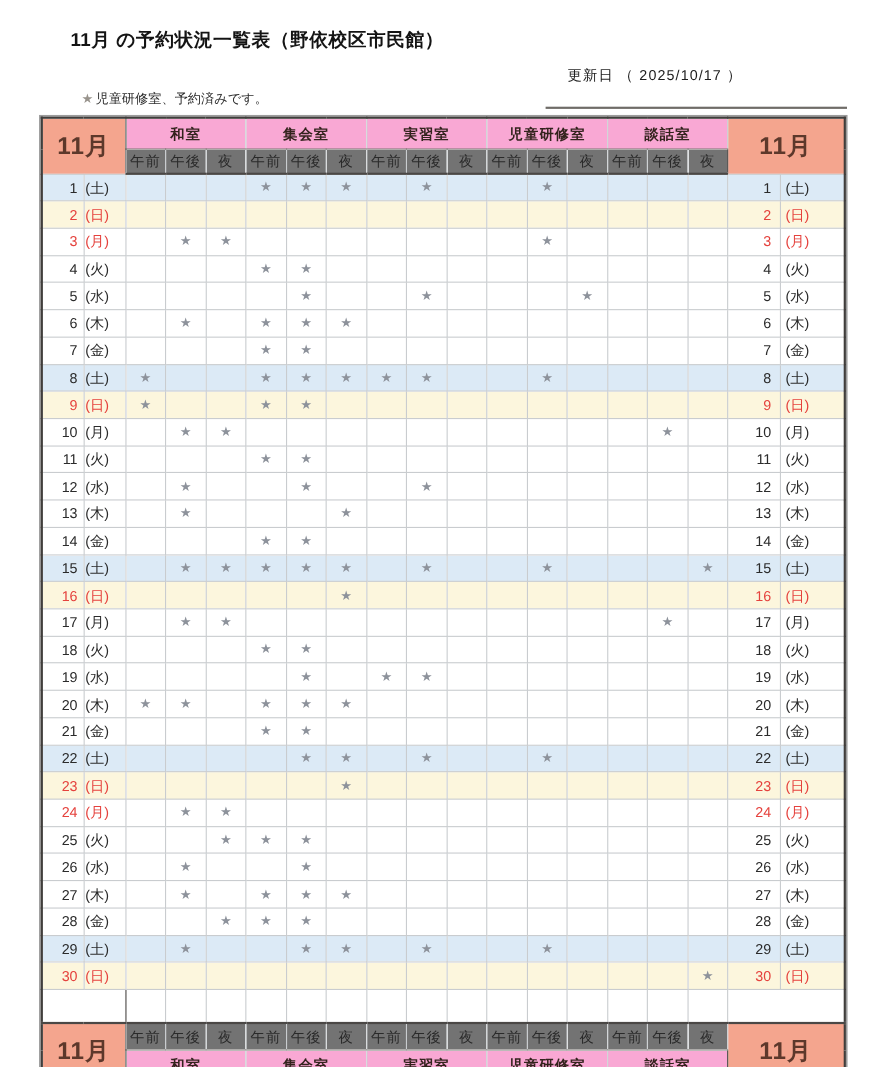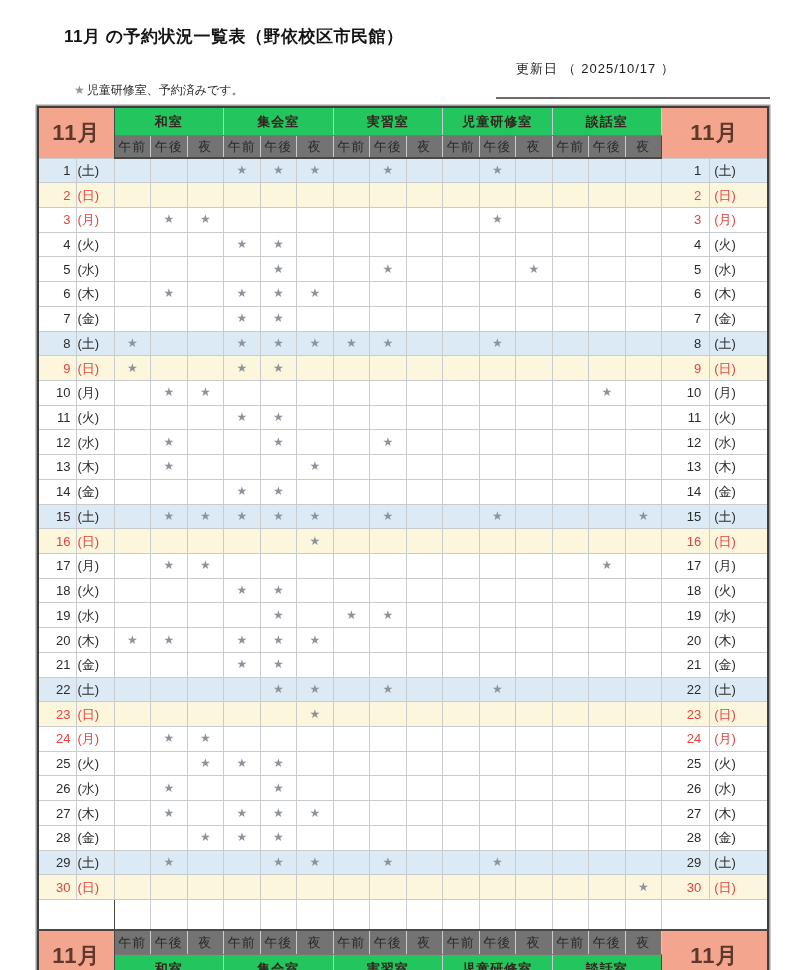--- a/index.html
+++ b/index.html
@@ -34,21 +34,21 @@
   }
   .dark-l{border-left:1.8px solid #4a4745;}
   .dark-r{border-right:1.8px solid #4a4745;}
   .dark-b{border-bottom:2px solid #4a4745;}
   .thin-b{border-bottom:1px solid #7a7672;}
   .month{
     background:#f4a58e;color:#5d382b;font-size:22px;font-weight:bold;
     letter-spacing:1px;
   }
   .room{
-    background:#22c55e;color:#33231d;font-size:13px;font-weight:600;
+    background:#f9a8d4;color:#33231d;font-size:13px;font-weight:600;
     height:27px;letter-spacing:1px;
   }
   .period{background:#737373;color:#2a2a2a;font-size:13px;height:21px;letter-spacing:1px;margin-left:32px;}
   tr.drow{height:24.73px;}
   tr.sat td{background:#dceaf6;}
   tr.sun td{background:#fcf6dd;}
   td.num{text-align:right;padding-right:5px;color:#2b2b2b;}
   td.dow{text-align:left;padding-left:1px;color:#2b2b2b;}
   td.numR{padding-right:8px;}
   td.dowR{padding-left:4px;}

